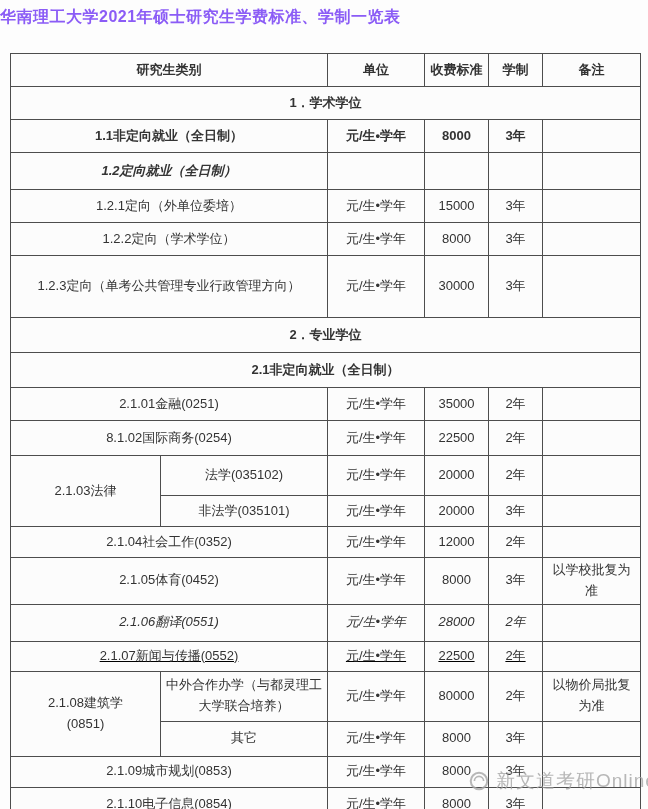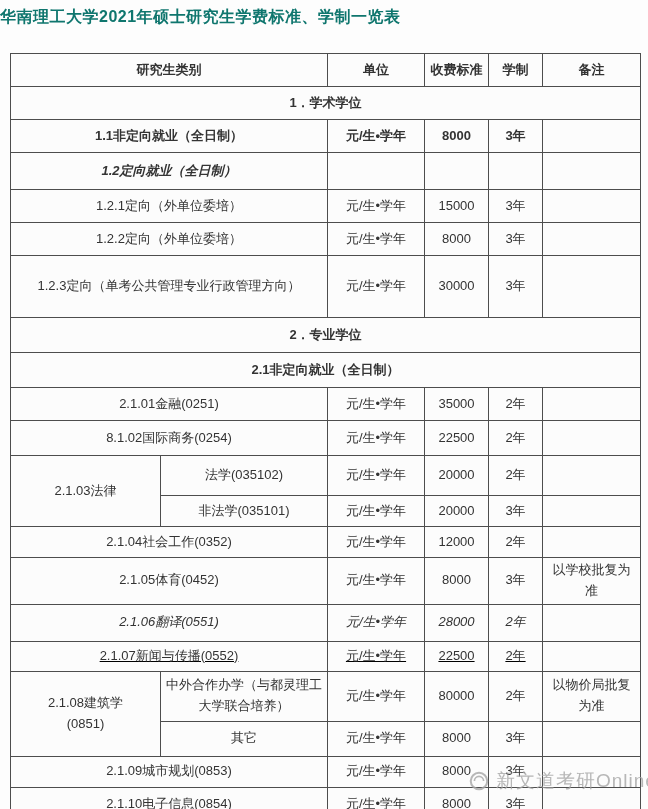--- a/index.html
+++ b/index.html
@@ -10,21 +10,21 @@
     background: #fdfdfd;
     font-family: "Liberation Sans", "DejaVu Sans", sans-serif;
     overflow: hidden;
   }
   .page { position: relative; width: 648px; height: 809px; }
   .title {
     margin: 0;
     padding: 7px 0 0 0;
     font-size: 16px;
     font-weight: bold;
-    color: #0f766e;
+    color: #8b5cf6;
     letter-spacing: 0.5px;
     white-space: nowrap;
   }
   table.fee-table {
     position: absolute;
     left: 10px;
     top: 53px;
     width: 630px;
     border-collapse: collapse;
     table-layout: fixed;
@@ -111,21 +111,21 @@
         <td></td>
       </tr>
       <tr>
         <td colspan="2">1.2.1定向（外单位委培）</td>
         <td>元/生•学年</td>
         <td>15000</td>
         <td>3年</td>
         <td></td>
       </tr>
       <tr>
-        <td colspan="2">1.2.2定向（外单位委培）</td>
+        <td colspan="2">1.2.2定向（学术学位）</td>
         <td>元/生•学年</td>
         <td>8000</td>
         <td>3年</td>
         <td></td>
       </tr>
       <tr class="h62">
         <td colspan="2">1.2.3定向（单考公共管理专业行政管理方向）</td>
         <td>元/生•学年</td>
         <td>30000</td>
         <td>3年</td>

